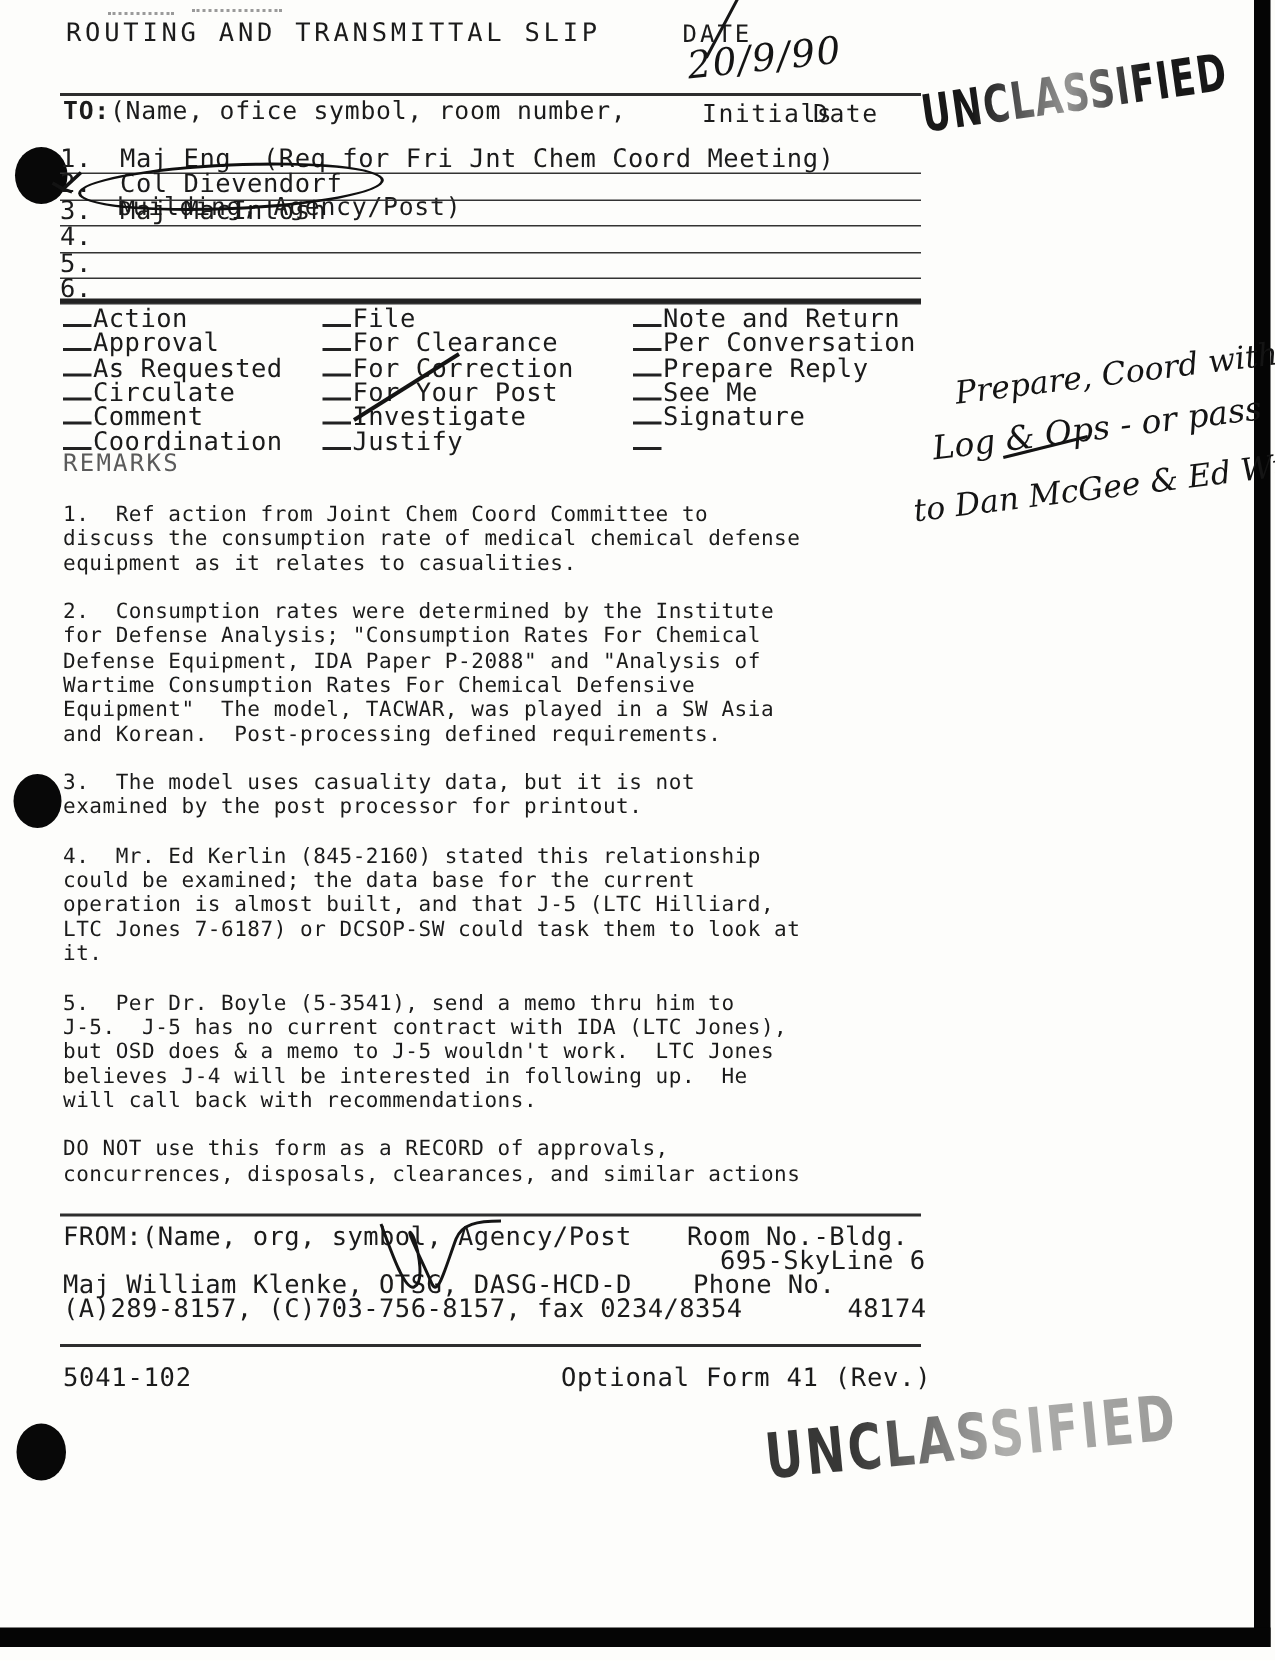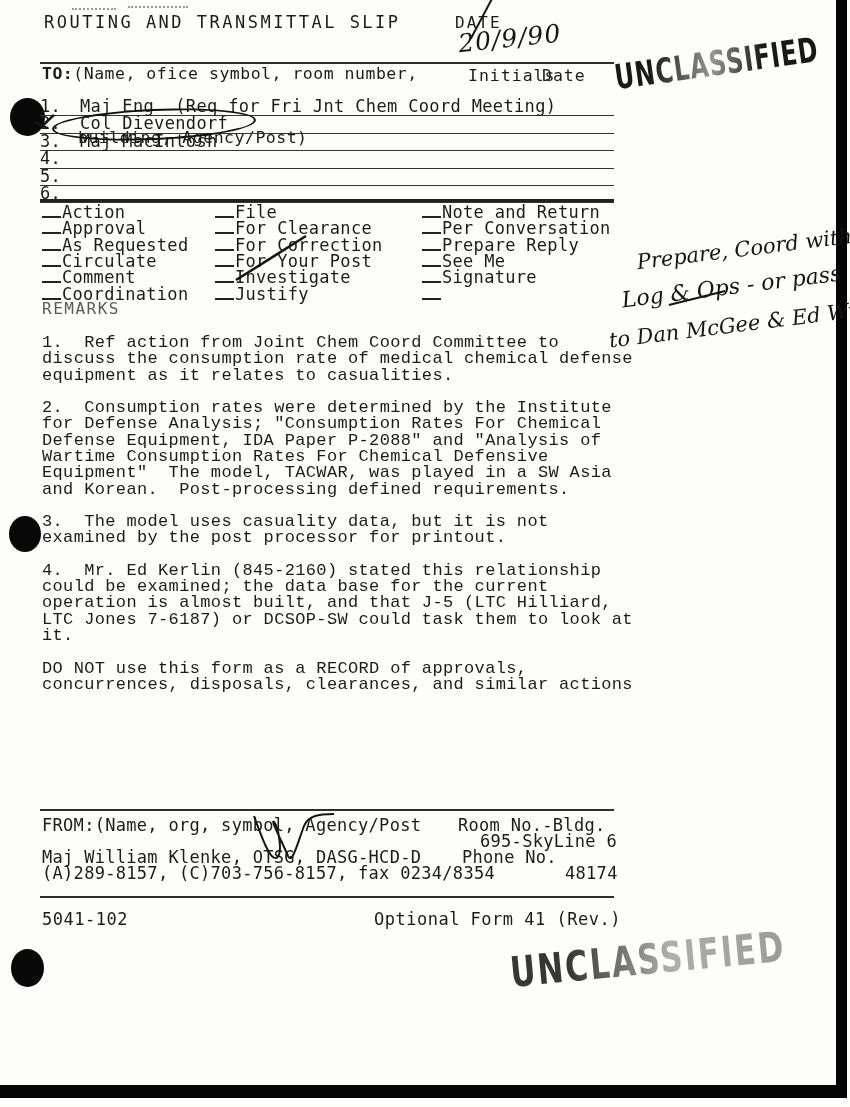--- a/index.html
+++ b/index.html
@@ -40,21 +40,21 @@
 
   
   .heavy-line{position:absolute; left:40px; top:199px; width:574px; height:2.5px; background:#222;}
   .cbx-col{position:absolute; top:204px; font-size:17px; letter-spacing:.3px;}
   .cbx-col1{left:42px;} .cbx-col2{left:215px;} .cbx-col3{left:422px;}
   .cbx-item{height:16.35px; line-height:16px; white-space:pre;}
   .cbx-blank{display:inline-block; width:19px; height:12px; border-bottom:2px solid #222; margin-right:1px;}
   .remarks{left:42px; top:299px; font-size:16px; letter-spacing:1.5px; color:#5a5a5a;}
 
   
-  .body-text{left:42px; top:335px; width:616px; font-size:17px; letter-spacing:.35px; line-height:16.35px;font-family:Liberation Mono, monospace;}
+  .body-text{left:42px; top:335px; width:616px; font-size:14px; letter-spacing:.35px; line-height:16.35px;}
   .para{white-space:pre-wrap; margin:0 0 16px 0;}
 
   
   .mnote{font-size:21px; transform:rotate(-7deg); white-space:pre;}
   .mnote1{left:636px; top:237px;}
   .mnote2{left:621px; top:274px; font-size:22px;}
   .mnote3{left:608px; top:311px;}
   .mnote-strike{position:absolute; left:668px; top:297px; width:58px; border-top:2.5px solid #141414; transform:rotate(-14deg);}
 
   
@@ -165,20 +165,25 @@
 Wartime Consumption Rates For Chemical Defensive
 Equipment"  The model, TACWAR, was played in a SW Asia
 and Korean.  Post-processing defined requirements.</p>
     <p class="para">3.  The model uses casuality data, but it is not
 examined by the post processor for printout.</p>
     <p class="para">4.  Mr. Ed Kerlin (845-2160) stated this relationship
 could be examined; the data base for the current
 operation is almost built, and that J-5 (LTC Hilliard,
 LTC Jones 7-6187) or DCSOP-SW could task them to look at
 it.</p>
+    <p class="para">5.  Per Dr. Boyle (5-3541), send a memo thru him to
+J-5.  J-5 has no current contract with IDA (LTC Jones),
+but OSD does &amp; a memo to J-5 wouldn't work.  LTC Jones
+believes J-4 will be interested in following up.  He
+will call back with recommendations.</p>
     <p class="para">DO NOT use this form as a RECORD of approvals,
 concurrences, disposals, clearances, and similar actions</p>
   </div>
 
   <div class="abs hw mnote mnote1">Prepare, Coord with</div>
   <div class="abs hw mnote mnote2">Log &amp; Ops - or pass</div>
   <div class="abs hw mnote mnote3">to Dan McGee &amp; Ed Wusby</div>
   <div class="mnote-strike"></div>
 
   <div class="hline" style="left:40px; top:809px; width:574px;"></div>

